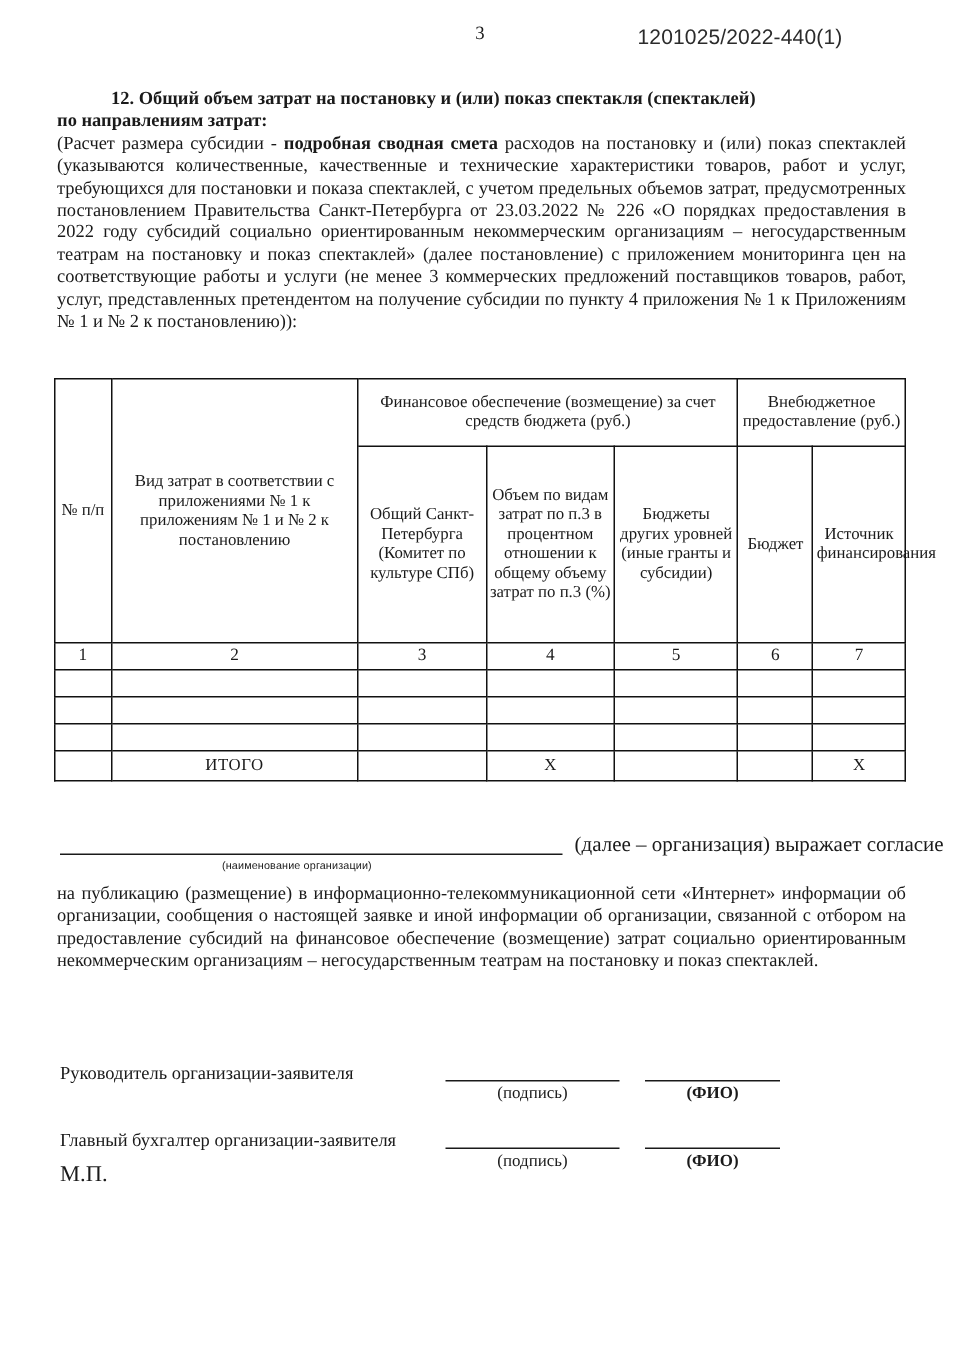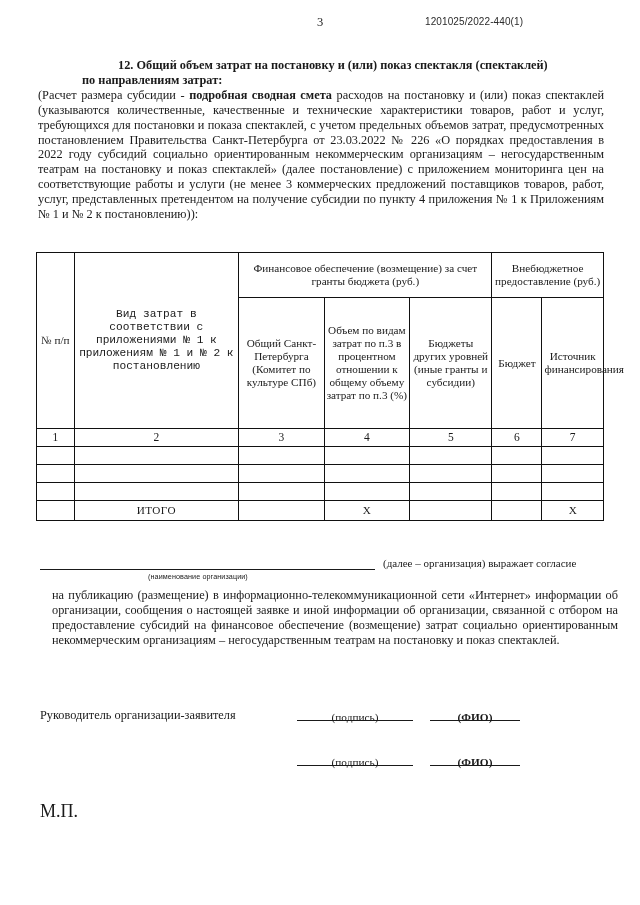--- a/index.html
+++ b/index.html
@@ -38,21 +38,21 @@
     width: 640px;
     text-align: center;
     font-size: 12.5px;
     line-height: 16px;
   }
   .doc-code {
     position: absolute;
     left: 425px;
     top: 2px;
     font-family: "Liberation Sans", "DejaVu Sans", sans-serif;
-    font-size: 10px;
+    font-size: 14px;
     letter-spacing: 0.1px;
     color: #2b2b2b;
     white-space: nowrap;
   }
 
   
   .content {
     position: absolute;
     left: 38px;
     top: 58px;
@@ -60,21 +60,20 @@
   }
   .para {
     font-size: 12.3px;
     line-height: 14.9px;
     text-align: justify;
     text-justify: inter-word;
     margin: 0;
   }
   .para.lead {
     text-indent: 36px;
-    margin-left: 44px;
   }
   .b { font-weight: bold; }
 
   .para-block { margin-bottom: 0; }
 
   
   .subsidy-table {
     position: absolute;
     left: 36px;
     top: 252px;
@@ -88,21 +87,21 @@
   .subsidy-table th {
     border: 1px solid #111;
     padding: 1px 2px;
     text-align: center;
     vertical-align: middle;
     font-weight: normal;
   }
   .subsidy-table th { font-weight: normal; }
 
   .col-num    { width: 36px; }
-  .col-kind   { width: 158px; font-family: Liberation Mono, monospace; }
+  .col-kind   { width: 158px; }
   .col-budget { width: 82px; }
   .col-volume { width: 82px; }
   .col-other  { width: 79px; }
   .col-sum    { width: 48px; }
   .col-source { width: 59px; }
 
   .hdr-group-cell { height: 42px; }
   .hdr-sub-cell   { height: 128px; }
   .numbering-row td { height: 15px; font-size: 11.5px; }
   .blank-row td { height: 15px; }
@@ -125,36 +124,36 @@
     left: 2px;
     top: 13px;
     width: 335px;
     border-bottom: 1px solid #1a1a1a;
     height: 0;
   }
   .consent-tail {
     position: absolute;
     left: 345px;
     top: 0;
-    font-size: 11px;
+    font-size: 14px;
     line-height: 15px;
     white-space: nowrap;
   }
   .org-caption {
     position: absolute;
     left: 110px;
     top: 16px;
     font-family: "Liberation Sans", "DejaVu Sans", sans-serif;
     font-size: 7.2px;
     font-weight: normal;
     letter-spacing: 0.1px;
   }
   .consent-body {
     position: absolute;
-    left: 14px;
+    left: 0;
     top: 32px;
     width: 566px;
   }
 
   
   .signatures {
     position: absolute;
     left: 38px;
     top: 708px;
     width: 566px;
@@ -173,33 +172,33 @@
   }
   .sig-rule {
     position: absolute;
     border-bottom: 1px solid #1a1a1a;
     height: 0;
   }
   .sig-rule.a { left: 259px; top: 12px; width: 116px; }
   .sig-rule.b { left: 392px; top: 12px; width: 90px; }
   .sig-cap {
     position: absolute;
-    top: 2px;
+    top: 14px;
     font-size: 11.3px;
     line-height: 14px;
     text-align: center;
   }
   .sig-cap.a { left: 259px; width: 116px; }
   .sig-cap.b { left: 392px; width: 90px; }
 
   .stamp {
     position: absolute;
     left: 2px;
-    top: 96px;
-    font-size: 18px;
+    top: 68px;
+    font-size: 15px;
     line-height: 15px;
   }
 </style>
 </head>
 <body>
 
 <div class="page">
 
   <div class="page-header">
     <div class="page-number">3</div>
@@ -218,21 +217,21 @@
         <col class="col-budget">
       <col class="col-volume">
         <col class="col-other">
         <col class="col-sum">
         <col class="col-source">
     </colgroup>
     <thead>
       <tr>
         <th rowspan="2" class="col-num">№ п/п</th>
         <th rowspan="2" class="col-kind">Вид затрат в соответствии с приложениями № 1 к приложениям № 1 и № 2 к постановлению</th>
-        <th colspan="3" class="hdr-group-cell">Финансовое обеспечение (возмещение) за счет гранты  бюджета (руб.)</th>
+        <th colspan="3" class="hdr-group-cell">Финансовое обеспечение (возмещение) за счет средств  бюджета (руб.)</th>
         <th colspan="2" class="hdr-group-cell">Внебюджетное предоставление (руб.)</th>
       </tr>
       <tr>
         <th class="hdr-sub-cell">Общий Санкт-Петербурга (Комитет по культуре СПб)</th>
         <th class="hdr-sub-cell">Объем по видам затрат по п.3 в процентном отношении к общему объему затрат по п.3 (%)</th>
         <th class="hdr-sub-cell">Бюджеты других уровней (иные гранты и субсидии)</th>
         <th class="hdr-sub-cell">Бюджет</th>
         <th class="hdr-sub-cell">Источник финансирования</th>
       </tr>
       <tr class="numbering-row">
@@ -298,20 +297,21 @@
 
   <div class="signatures">
     <div class="sig-row">
       <div class="sig-title">Руководитель организации-заявителя</div>
       <div class="sig-rule a"></div>
       <div class="sig-cap a">(подпись)</div>
       <div class="sig-rule b"></div>
       <div class="sig-cap b">(ФИО)</div>
     </div>
     <div class="sig-row">
+      <div class="sig-title">Главный бухгалтер организации-заявителя</div>
       <div class="sig-rule a"></div>
       <div class="sig-cap a">(подпись)</div>
       <div class="sig-rule b"></div>
       <div class="sig-cap b">(ФИО)</div>
     </div>
     <div class="stamp">М.П.</div>
   </div>
 
 </div>
 

